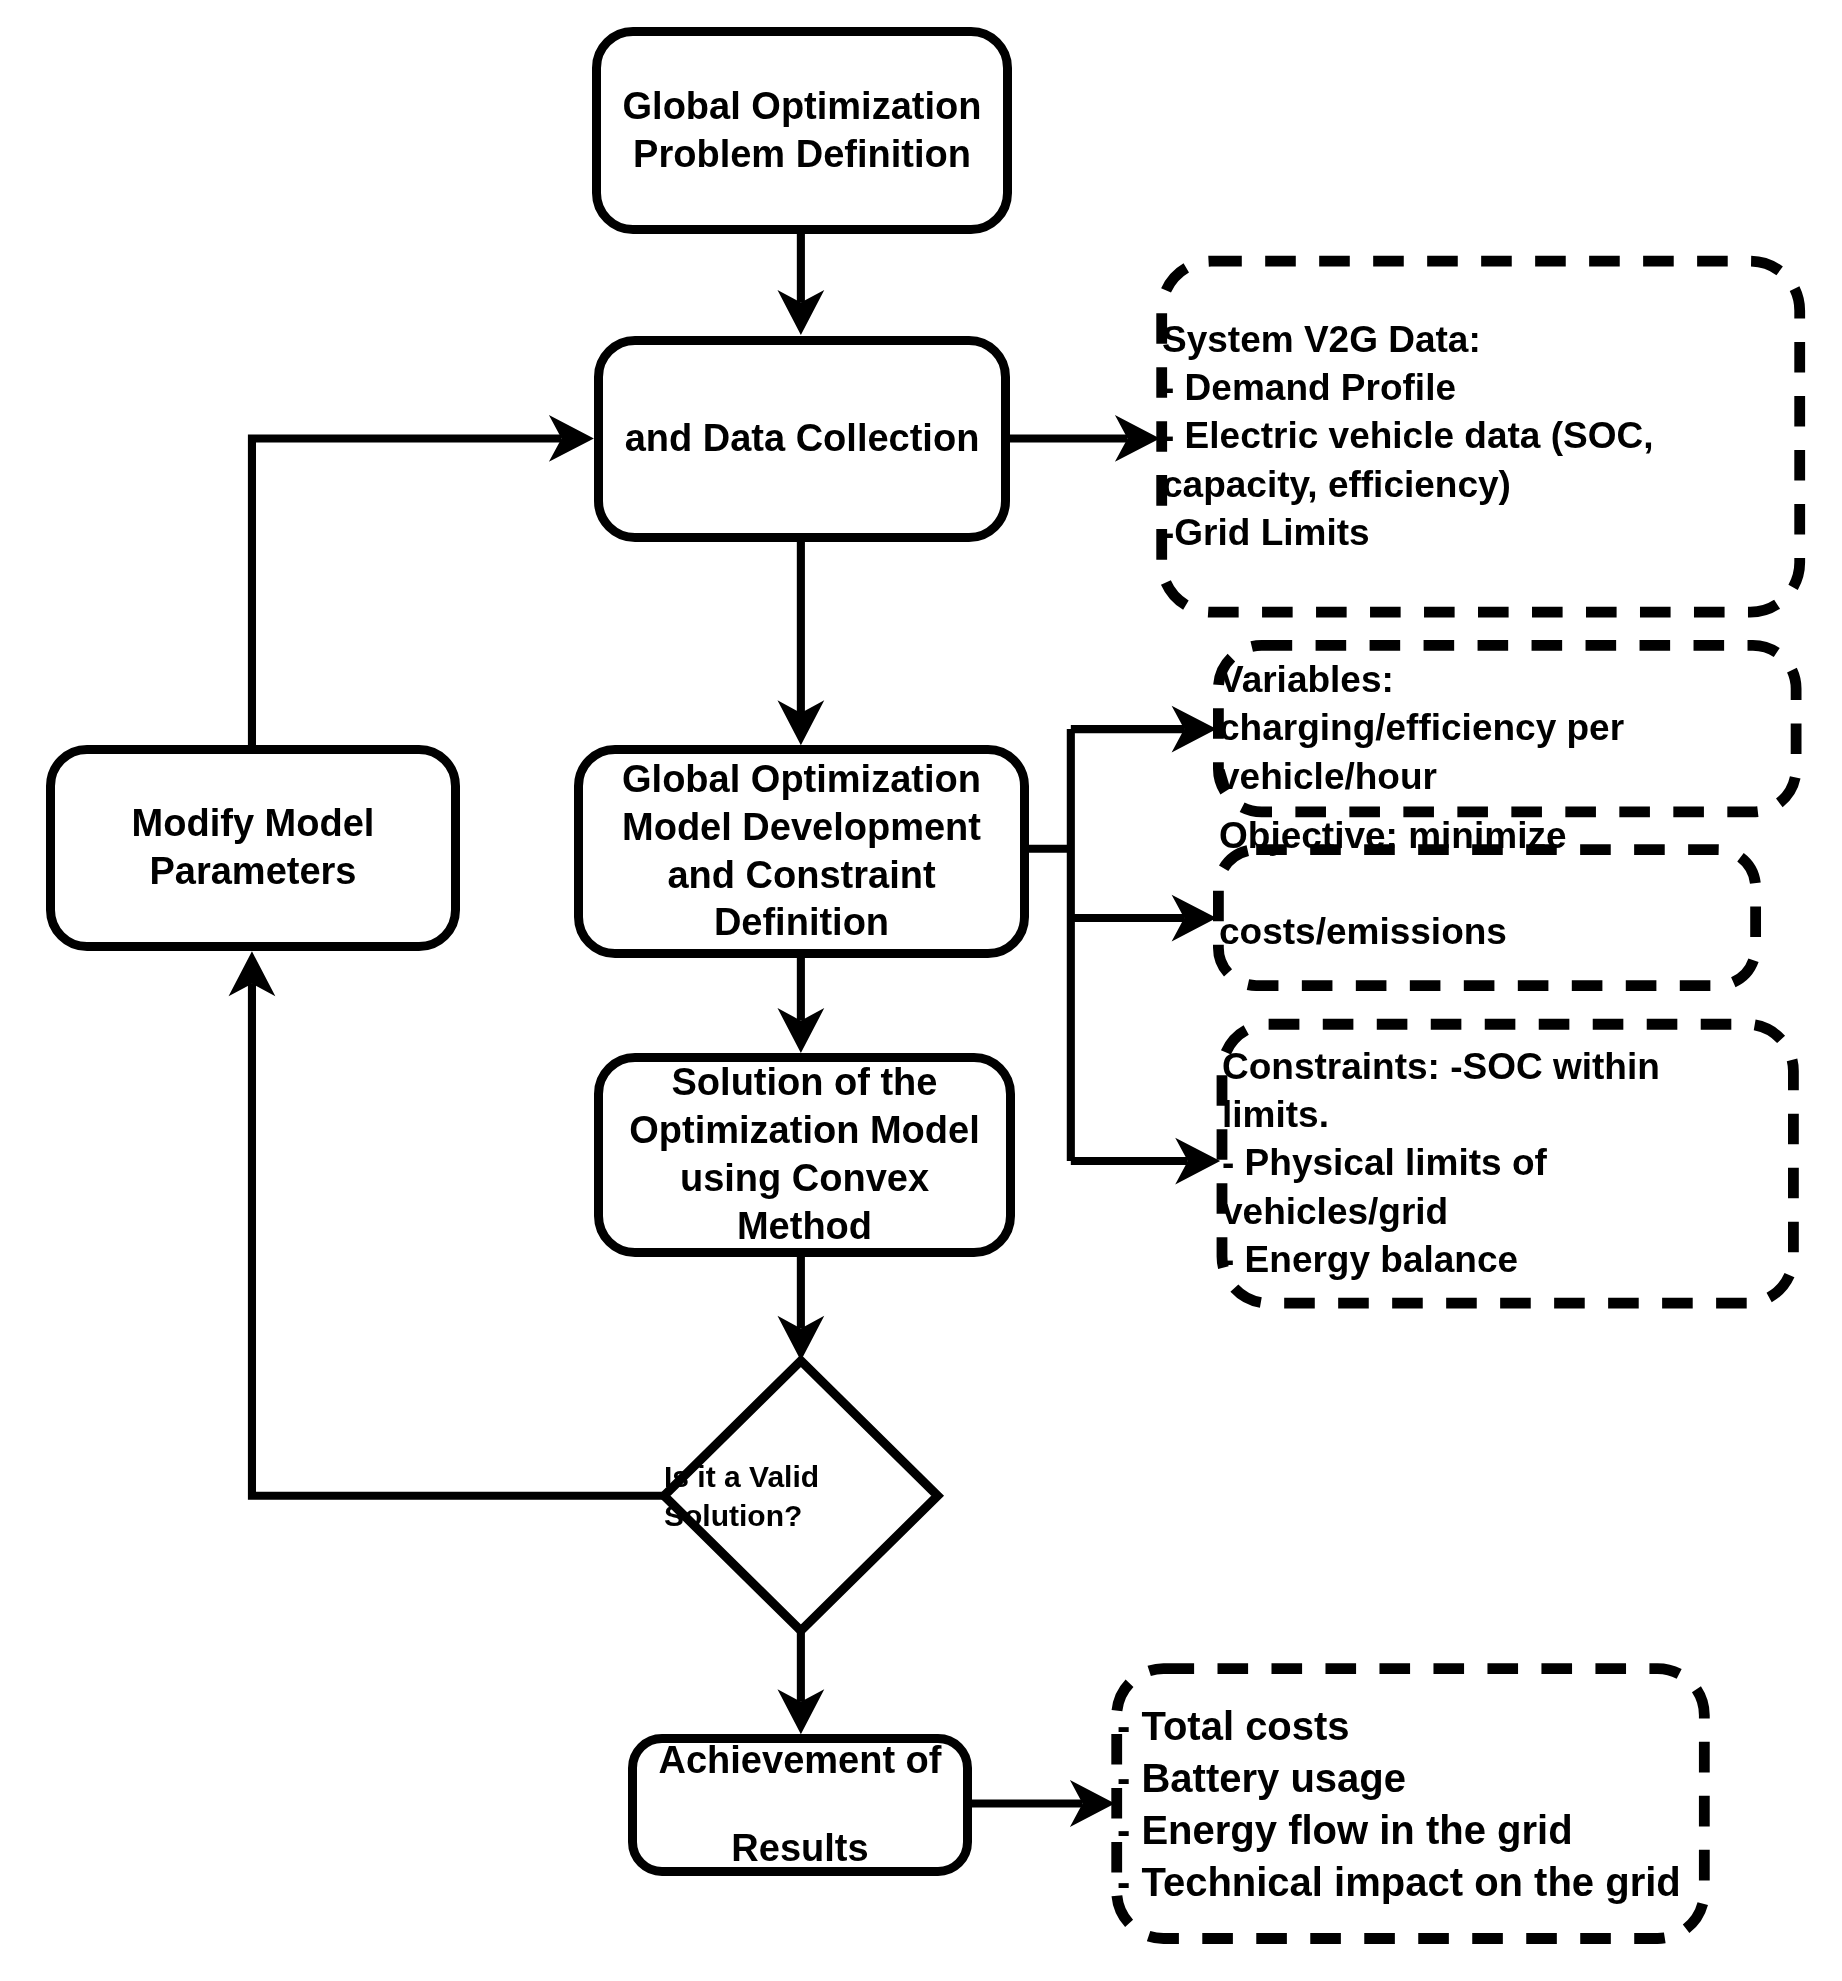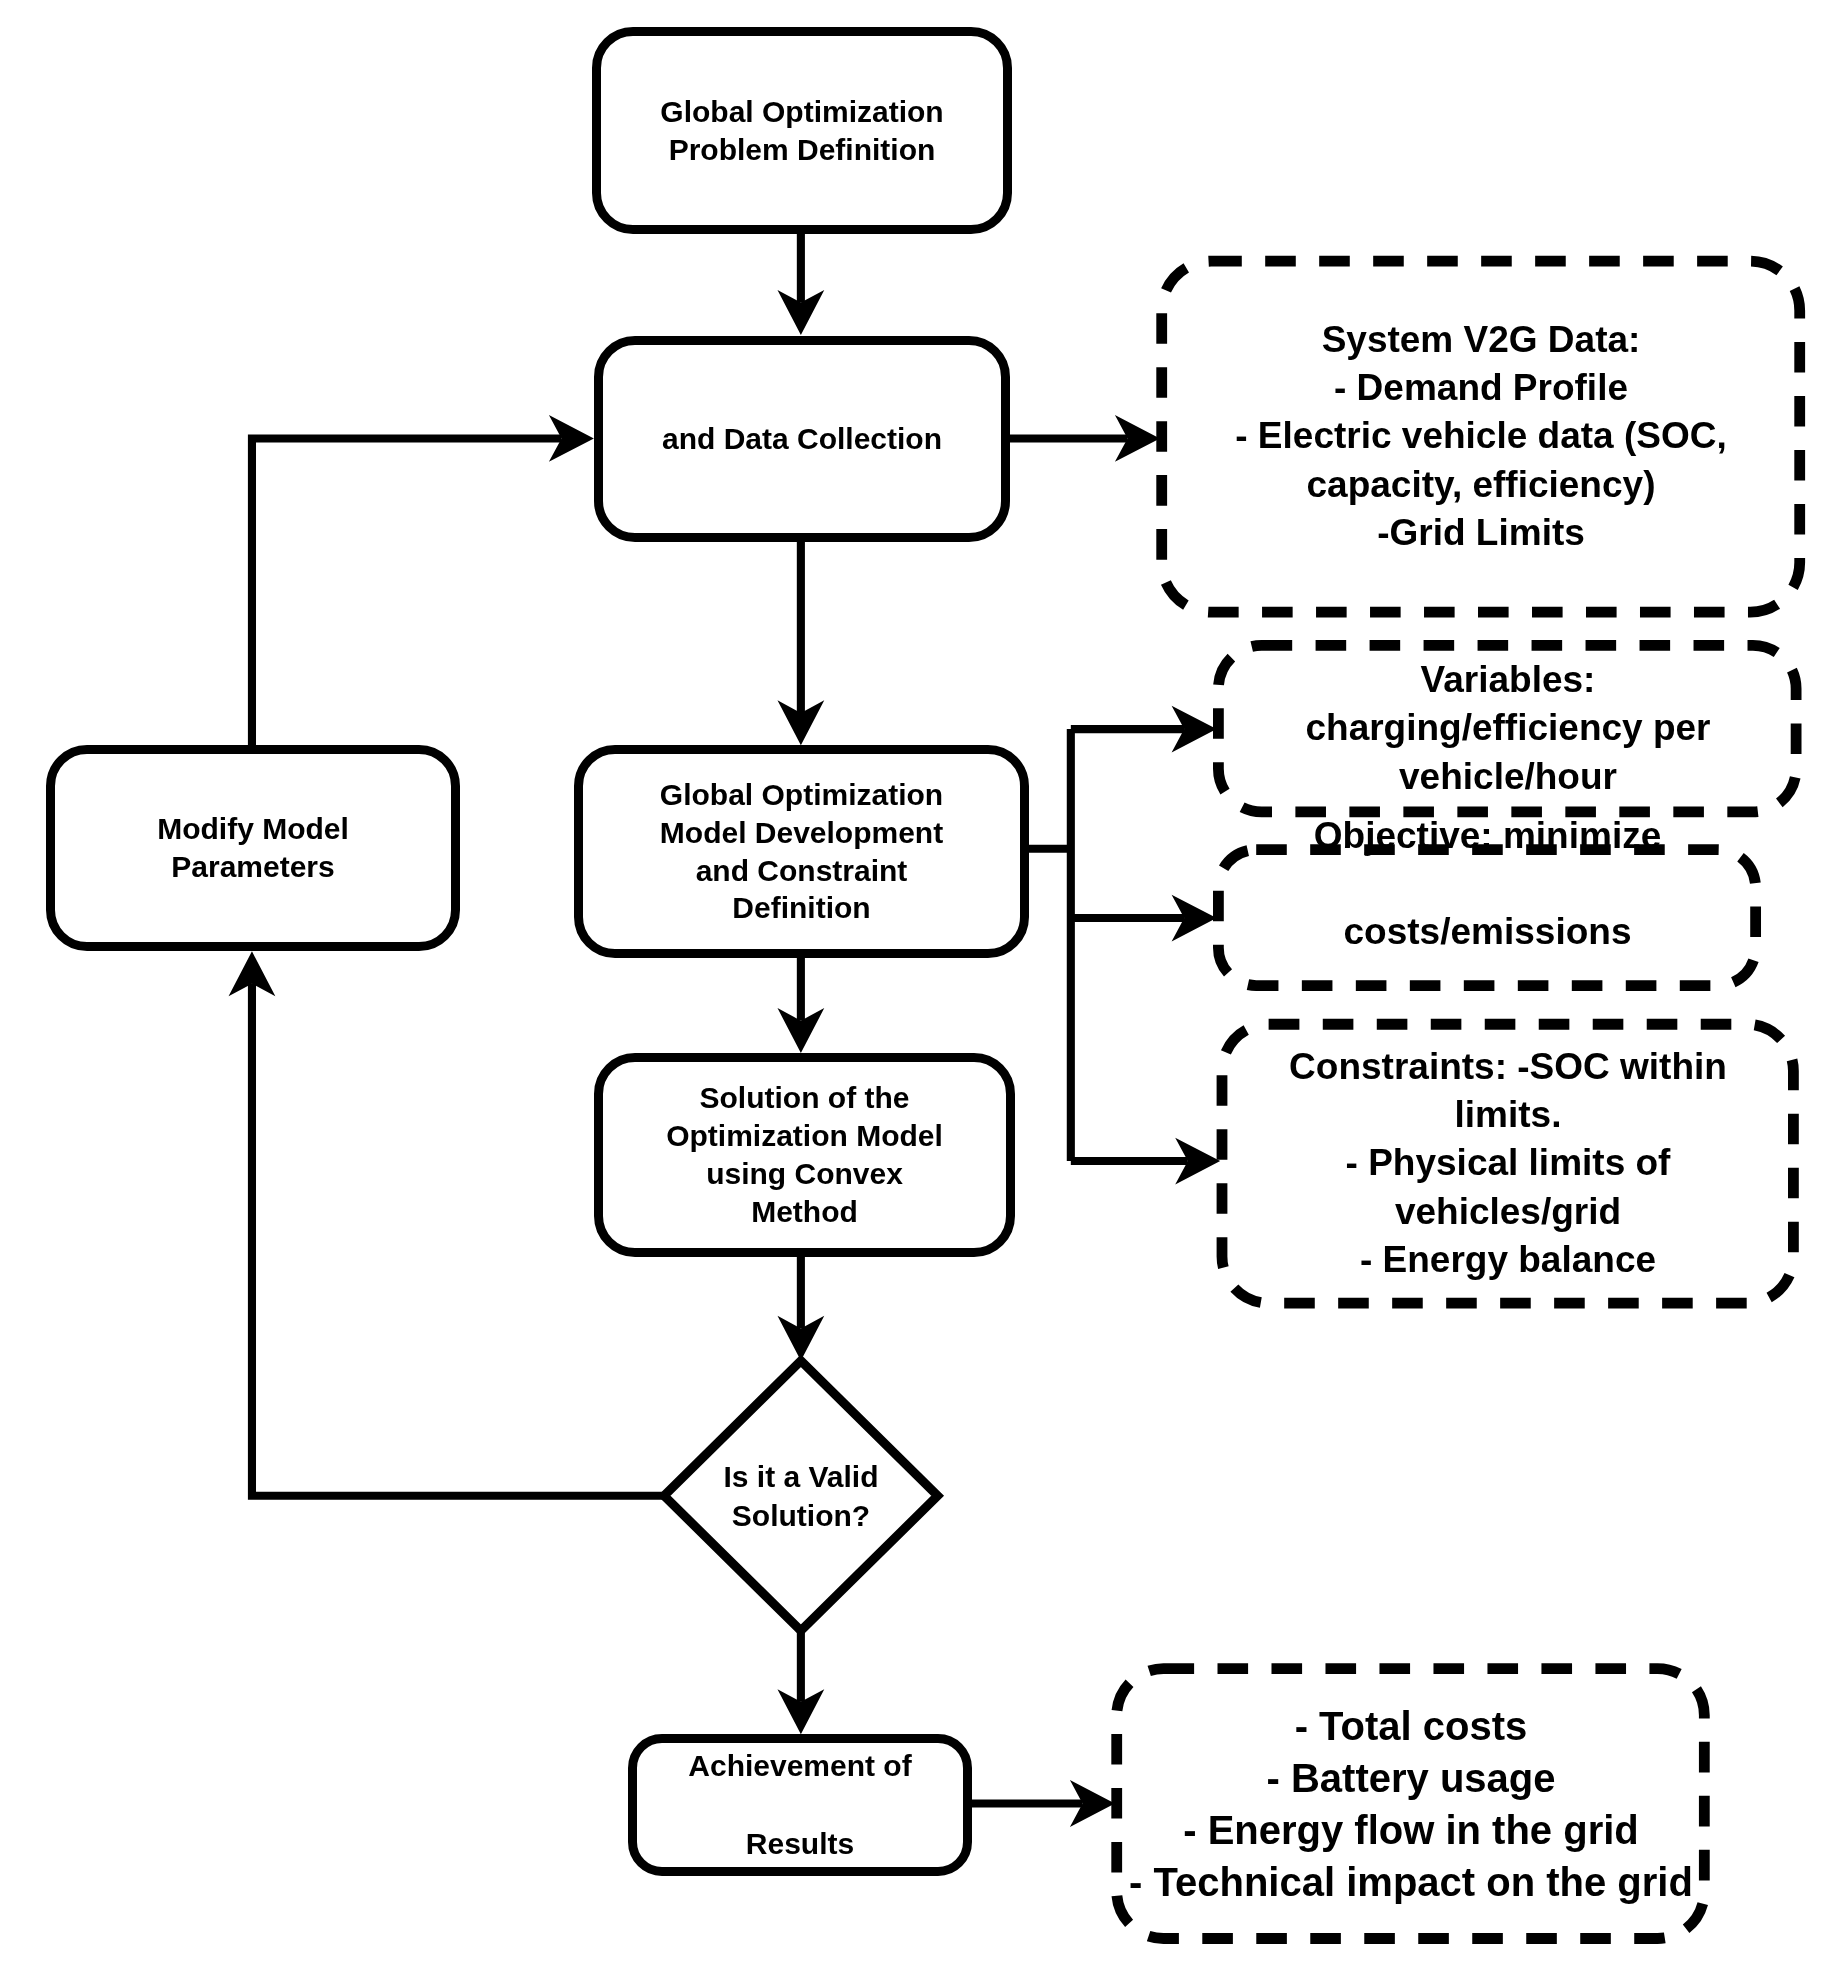--- a/index.html
+++ b/index.html
@@ -38,29 +38,29 @@
   .box {
     position: absolute;
     border: 9px solid #000000;
     border-radius: 41px;
     background: #ffffff;
     display: flex;
     flex-direction: column;
     align-items: center;
     justify-content: center;
     text-align: center;
-    font-size: 30px;
+    font-size: 38px;
     line-height: 1.26;
   }
   .box.small-radius { border-radius: 34px; gap: 40px; }
   .overlay {
     position: absolute;
     display: flex;
     flex-direction: column;
-    align-items: center;
+    align-items: flex-start;
     justify-content: center;
     text-align: center;
     font-size: 37px;
     line-height: 1.3;
   }
   .overlay.results-size { font-size: 40px; }
   .ln { white-space: nowrap; }
 </style>
 </head>
 <body>

